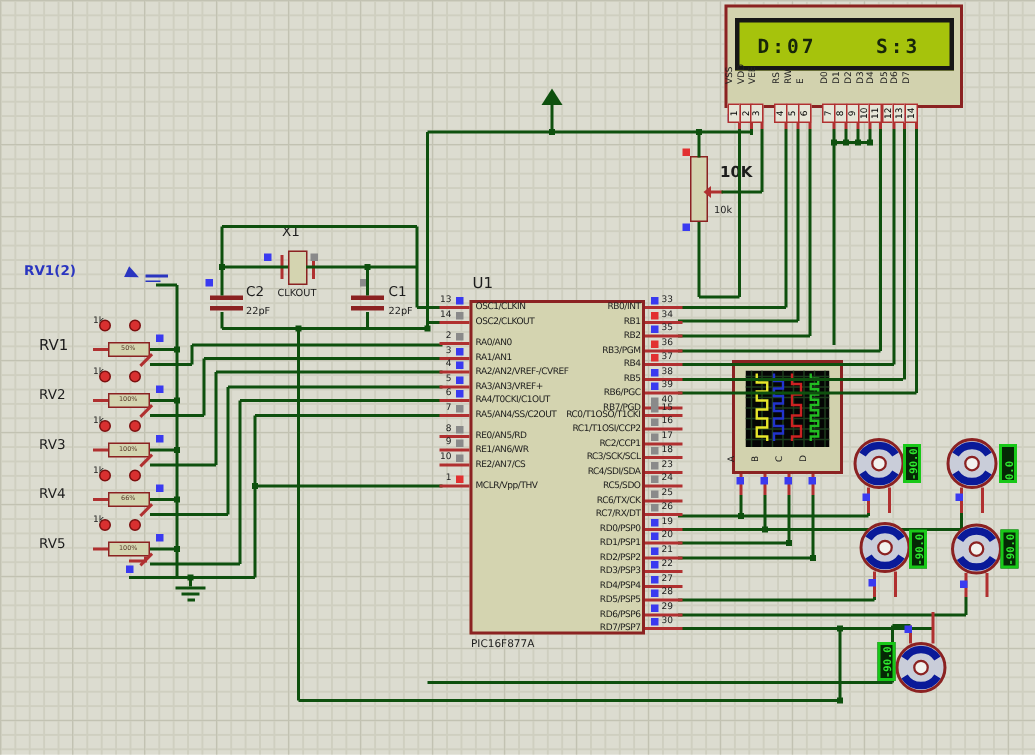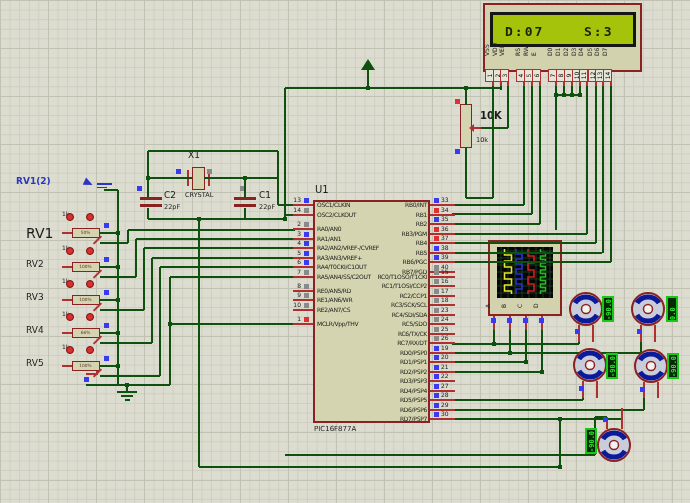--- a/index.html
+++ b/index.html
@@ -41,21 +41,21 @@
   <div class="abs" style="left:84px;top:179px;width:0;height:0;border-left:9px solid #2a35c0;border-top:4px solid transparent;border-bottom:4px solid transparent;transform:rotate(25deg);"></div>
   <div class="abs" style="left:97px;top:183px;width:15px;height:2px;background:#2a35c0;"></div>
   <div class="abs" style="left:97px;top:187px;width:10px;height:1px;background:#2a35c0;"></div>
 
   <div class="abs" style="left:361px;top:59px;width:0;height:0;border-left:7px solid transparent;border-right:7px solid transparent;border-bottom:11px solid #0e500e;"></div>
 
   <div class="lbl" style="left:188px;top:150px;font-size:9px;">X1</div>
   <div class="comp" style="left:192px;top:167px;width:13px;height:23px;border-width:1.5px;"></div>
   <div class="stub-v" style="left:187px;top:170px;height:16px;"></div>
   <div class="stub-v" style="left:208px;top:170px;height:16px;"></div>
-  <div class="lbl" style="left:185px;top:191px;font-size:6.5px;">CRYSTAL</div>
+  <div class="lbl" style="left:185px;top:191px;font-size:6.5px;">CLKOUT</div>
 
   <div class="lbl" style="left:164px;top:190px;font-size:9px;">C2</div>
   <div class="lbl" style="left:164px;top:203px;font-size:6.5px;">22pF</div>
   <div class="abs" style="left:140px;top:197px;width:22px;height:3px;background:#8b2222;"></div>
   <div class="abs" style="left:140px;top:204px;width:22px;height:3px;background:#8b2222;"></div>
 
   <div class="lbl" style="left:259px;top:190px;font-size:9px;">C1</div>
   <div class="lbl" style="left:259px;top:203px;font-size:6.5px;">22pF</div>
   <div class="abs" style="left:234px;top:197px;width:22px;height:3px;background:#8b2222;"></div>
   <div class="abs" style="left:234px;top:204px;width:22px;height:3px;background:#8b2222;"></div>
@@ -219,21 +219,21 @@
     <div class="dot" style="left: 116px; top: 331px;"></div>
     <div class="dot" style="left: 116px; top: 364px;"></div>
     <div class="dot" style="left: 125px; top: 383px;"></div>
     <div class="dot" style="left: 168px; top: 322px;"></div>
     <div class="dot" style="left: 492px; top: 342px;"></div>
     <div class="dot" style="left: 508px; top: 351px;"></div>
     <div class="dot" style="left: 524px; top: 360px;"></div>
     <div class="dot" style="left: 540px; top: 370px;"></div>
     <div class="dot" style="left: 558px; top: 417px;"></div>
     <div class="dot" style="left: 558px; top: 465px;"></div>
-    <div class="lbl" style="left: 26px; top: 225px; font-size: 14px;">RV1</div>
+    <div class="lbl" style="left: 26px; top: 225px; font-size: 10px;">RV1</div>
     <div class="lbl" style="left: 62px; top: 210px; font-size: 6px;">1k</div>
     <div class="comp" style="left: 72px; top: 228px; width: 28px; height: 10px; border-width: 1.5px;">
       <span style="position: absolute; left: 0px; top: 0px; width: 25px; text-align: center; font-size: 6px; transform: scale(0.72); transform-origin: center center; line-height: 7px; color: rgb(90, 58, 42);">50%</span>
     </div>
     <div class="stub-h" style="left: 62px; top: 232px; width: 10px;"></div>
     <div class="btn" style="left: 66px; top: 213px;"></div>
     <div class="btn" style="left: 86px; top: 213px;"></div>
     <div class="abs" style="left: 92px; top: 239px; width: 11px; height: 2px; background: rgb(176, 48, 48); transform: rotate(-45deg);"></div>
     <div class="sq b" style="left: 104px; top: 223px;"></div>
     <div class="lbl" style="left: 26px; top: 259px; font-size: 9px;">RV2</div>

